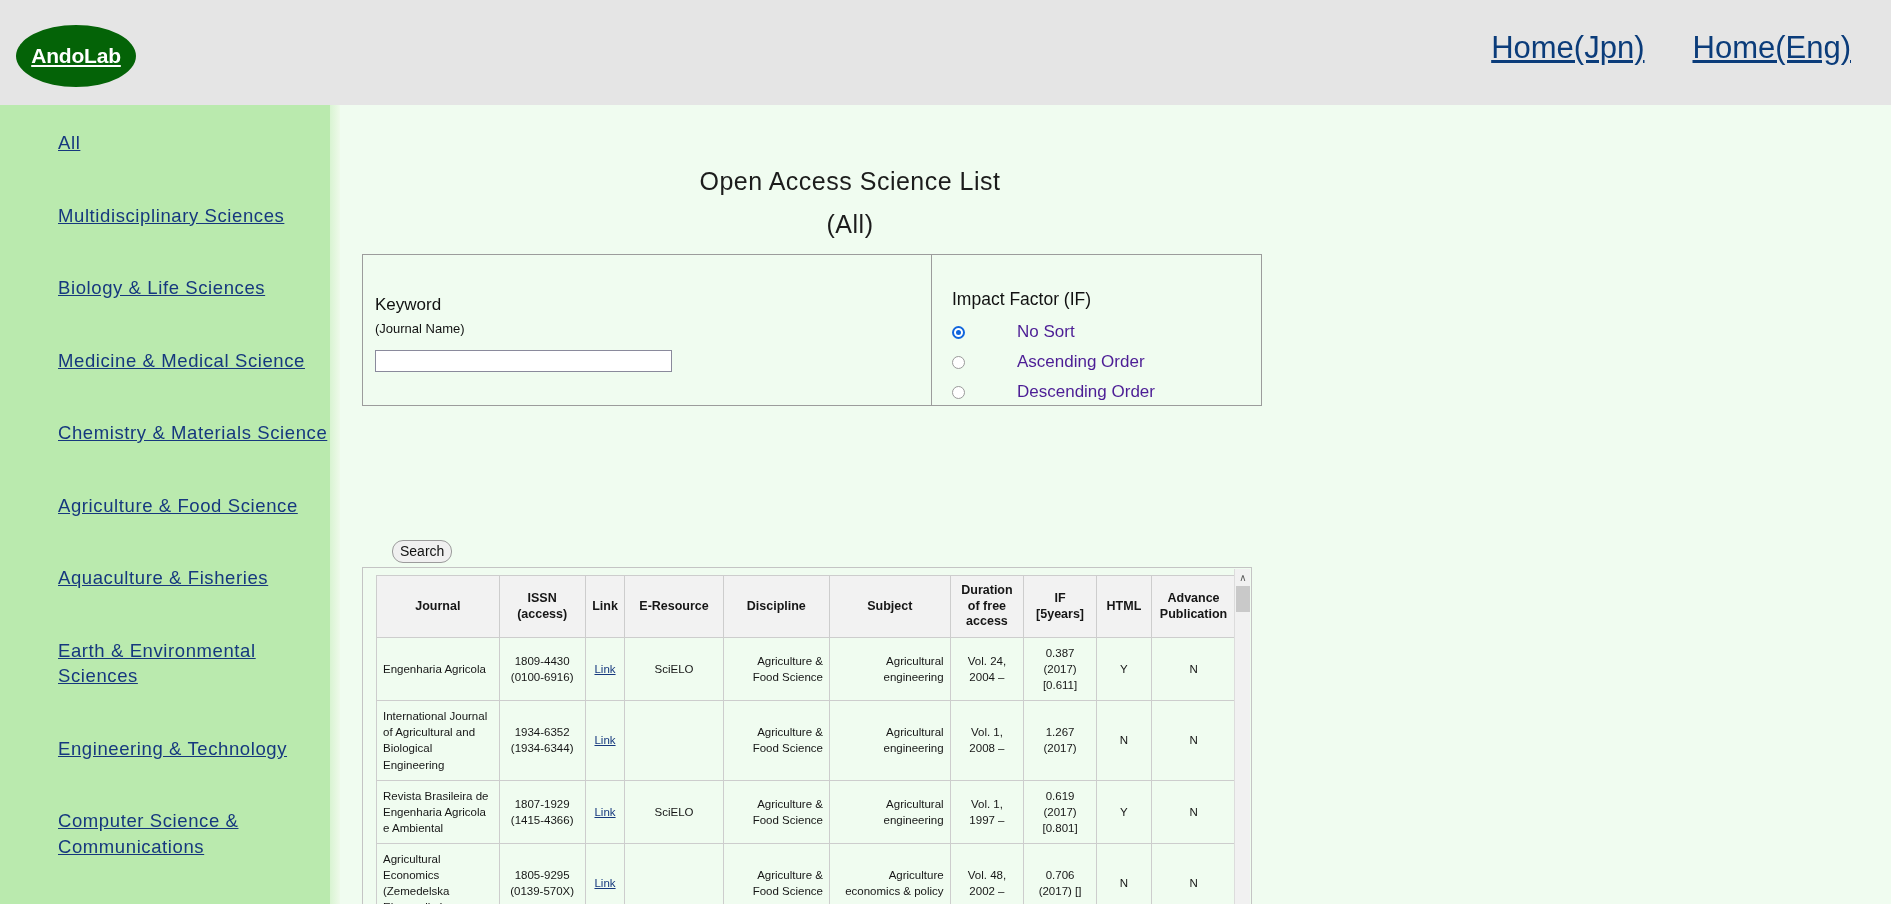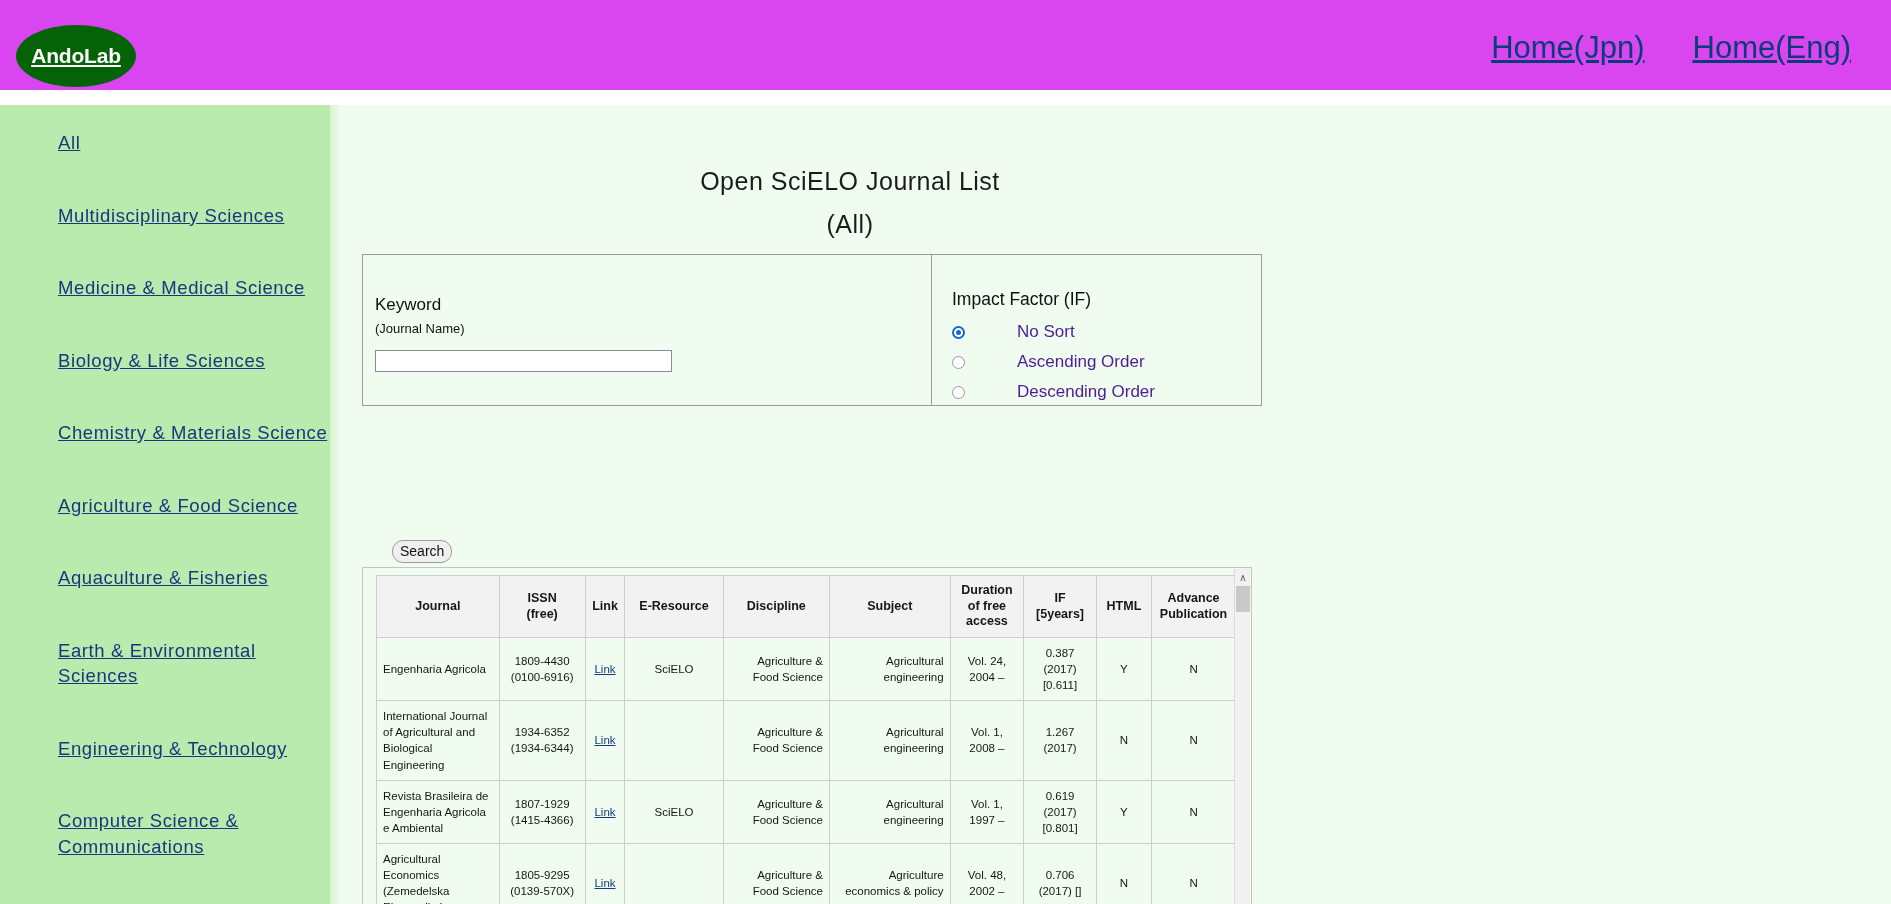--- a/index.html
+++ b/index.html
@@ -8,22 +8,22 @@
     width: 1891px; height: 904px;
     overflow: hidden;
     background: #ffffff;
     font-family: "Liberation Sans", sans-serif;
   }
 
   
   .page { width: 1891px; height: 904px; position: relative; background:#ffffff; }
 
   .header {
-    height: 90px;
-    background: #d946ef;
+    height: 105px;
+    background: #e5e5e5;
     position: relative;
   }
   .logo {
     position: absolute;
     left: 16px; top: 25px;
     width: 120px; height: 62px;
     background: #046307;
     border-radius: 50%;
     display: flex; align-items: center; justify-content: center;
   }
@@ -279,35 +279,35 @@
       <a href="#">Home(Jpn)</a>
       <a href="#">Home(Eng)</a>
     </div>
   </div>
 
   <div class="body-wrap">
 
     <nav class="sidebar">
       <div class="side-item"><a href="#">All</a></div>
       <div class="side-item"><a href="#">Multidisciplinary Sciences</a></div>
+      <div class="side-item"><a href="#">Biology &amp; Life Sciences</a></div>
       <div class="side-item"><a href="#">Medicine &amp; Medical Science</a></div>
-      <div class="side-item"><a href="#">Biology &amp; Life Sciences</a></div>
       <div class="side-item"><a href="#">Chemistry &amp; Materials Science</a></div>
       <div class="side-item"><a href="#">Agriculture &amp; Food Science</a></div>
       <div class="side-item"><a href="#">Aquaculture &amp; Fisheries</a></div>
       <div class="side-item"><a href="#">Earth &amp; Environmental Sciences</a></div>
       <div class="side-item"><a href="#">Engineering &amp; Technology</a></div>
       <div class="side-item two-line"><a href="#">Computer Science &amp; Communications</a></div>
 
     </nav>
 
     <main class="content">
 
       <div class="title-block">
-        <div class="title-line">Open SciELO Journal List</div>
+        <div class="title-line">Open Access Science List</div>
         <div class="title-line sub">(All)</div>
       </div>
 
       <section class="search-panel">
         <div class="panel-left">
           <div class="kw-label">Keyword</div>
           <div class="kw-sub">(Journal Name)</div>
           <input class="kw-input" type="text" placeholder="" value="" style="">
         </div>
         <div class="panel-right">
@@ -343,21 +343,21 @@
                 <col class="w-dur">
                 <col class="w-if">
               <col class="w-html">
                 <col class="w-adv">
             </colgroup>
             <thead>
               <tr>
                 <th>Journal</th>
                 <th>
                   <span>ISSN</span><br>
-                  <span>(free)</span>
+                  <span>(access)</span>
                 </th>
                 <th>Link</th>
                 <th>E-Resource</th>
                 <th>Discipline</th>
                 <th>Subject</th>
                 <th>
                   <span>Duration</span><br>
                   <span>of free</span><br>
                   <span>access</span>
                 </th>

